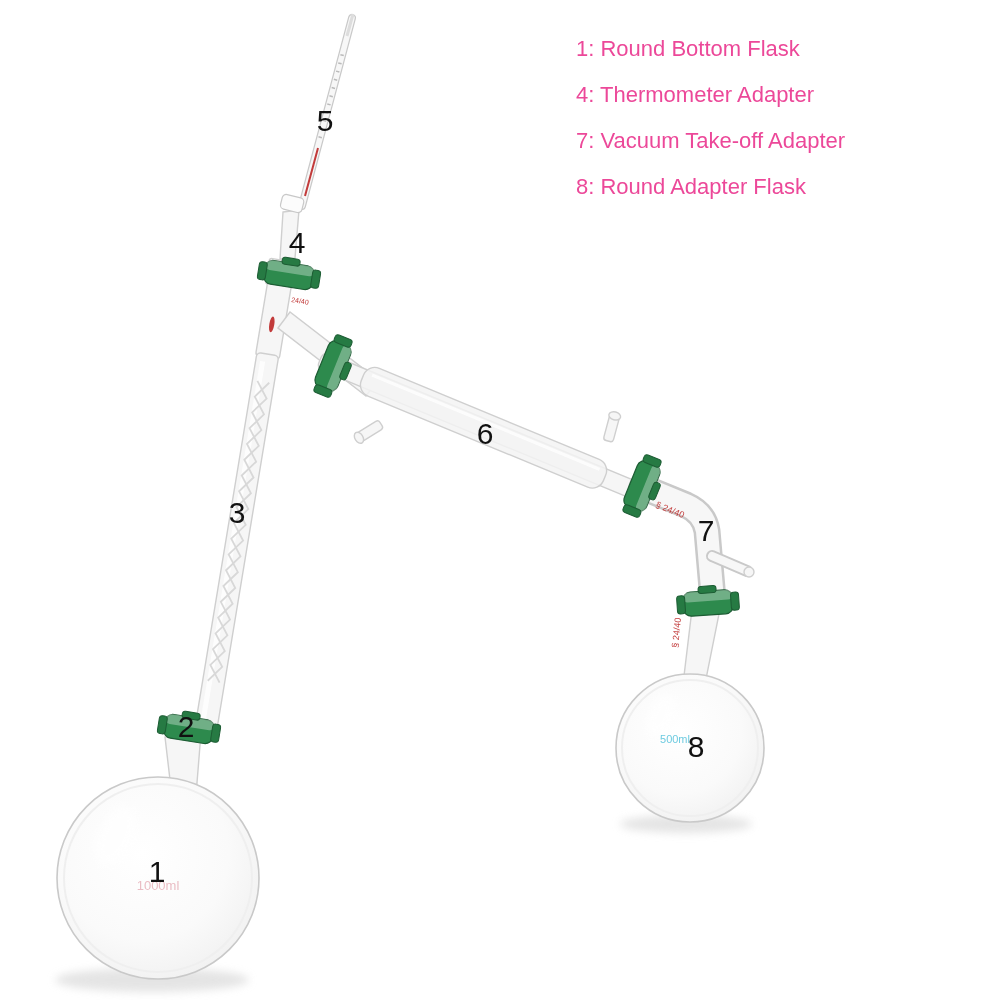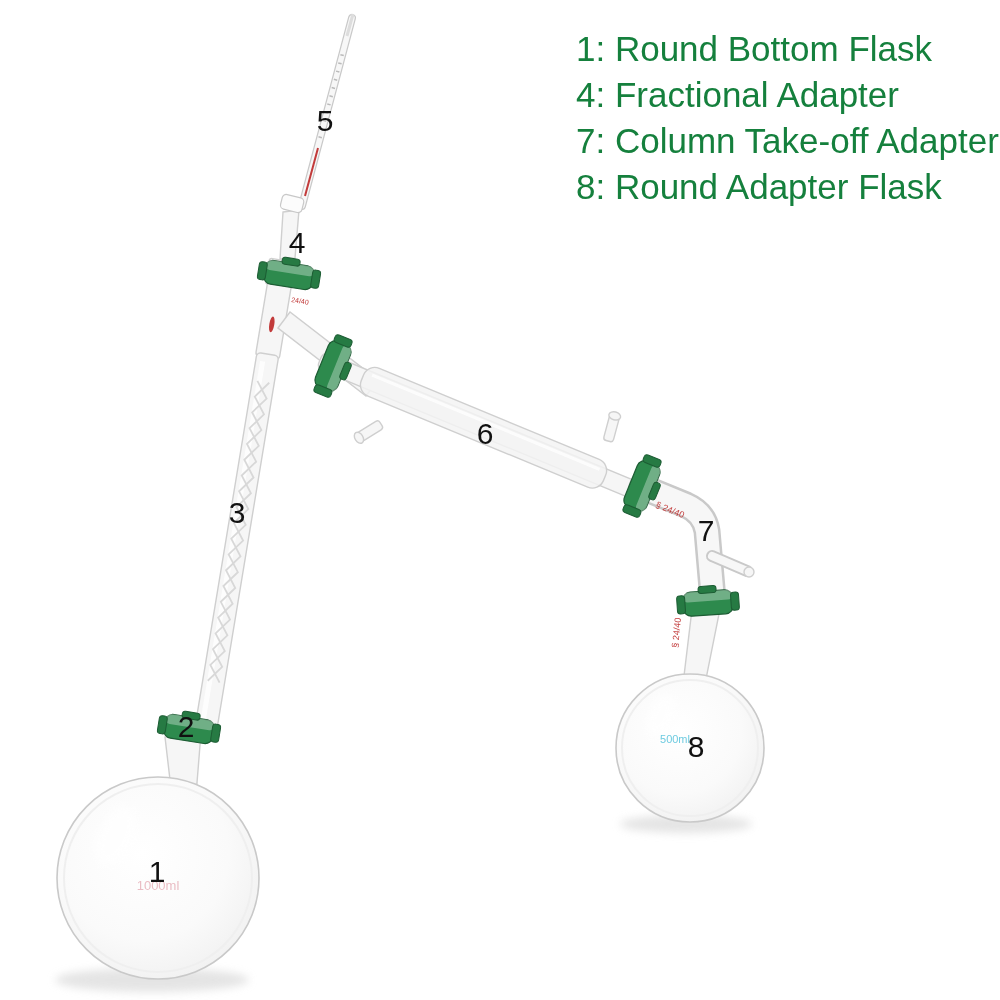--- a/index.html
+++ b/index.html
@@ -20,21 +20,21 @@
   .part-label{
     position:absolute;transform:translate(-50%,-50%);
     font-size:30px;font-weight:500;color:var(--label-black);
     font-family:"Liberation Sans",sans-serif;line-height:1;
   }
   .legend{
     position:absolute;left:576px;top:26px;
     display:flex;flex-direction:column;
   }
   .legend-item{
-    font-size:35px;color:#15803d;line-height:46px;white-space:nowrap;
+    font-size:22px;color:#ec4899;line-height:46px;white-space:nowrap;
     font-family:"Liberation Sans",sans-serif;
   }
   
   .glass{fill:#f6f6f6;stroke:var(--glass-stroke);stroke-width:1.4;}
   .jacket{fill:#f3f3f3;fill-opacity:.85;}
   .vigreux{fill:none;stroke:#d8d8d8;stroke-width:1.8;}
   .glass-core{stroke:#ffffff;stroke-width:5;opacity:.85;}
   .keck .clip-body{fill:var(--clip-green);stroke:var(--clip-green-dark);stroke-width:1.2;}
   .keck .clip-hi{fill:rgba(255,255,255,.32);}
   .keck .clip-tab{fill:#267a43;stroke:var(--clip-green-dark);stroke-width:1;}
@@ -175,18 +175,18 @@
   <div class="part-label" style="left:186px;top:727px">2</div>
   <div class="part-label" style="left:237px;top:513px">3</div>
   <div class="part-label" style="left:297px;top:243px">4</div>
   <div class="part-label" style="left:325px;top:121px">5</div>
   <div class="part-label" style="left:485px;top:434px">6</div>
   <div class="part-label" style="left:706px;top:531px">7</div>
   <div class="part-label" style="left:696px;top:747px">8</div>
 
   <div class="legend">
     <div class="legend-item">1: Round Bottom Flask</div>
-    <div class="legend-item">4: Fractional Adapter</div>
-    <div class="legend-item">7: Column Take-off Adapter</div>
+    <div class="legend-item">4: Thermometer Adapter</div>
+    <div class="legend-item">7: Vacuum Take-off Adapter</div>
     <div class="legend-item">8: Round Adapter Flask</div>
   </div>
 
 </div>
 
 </body></html>

